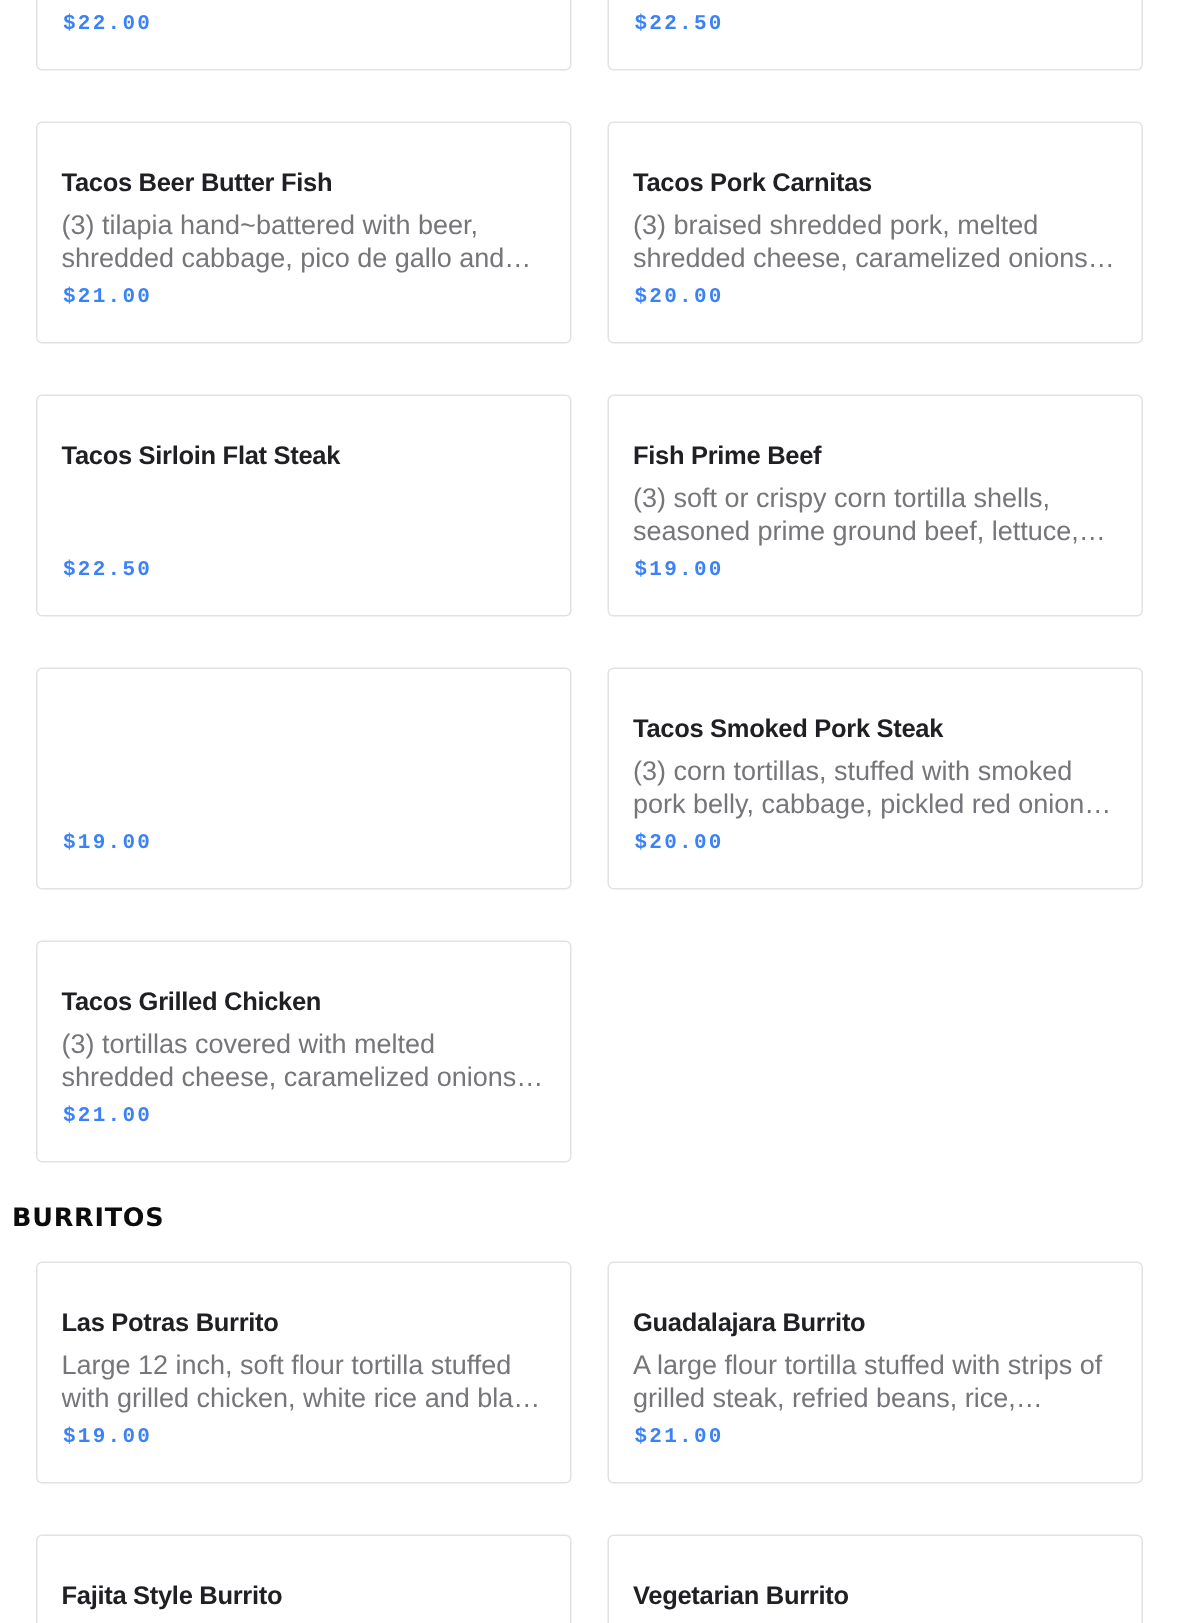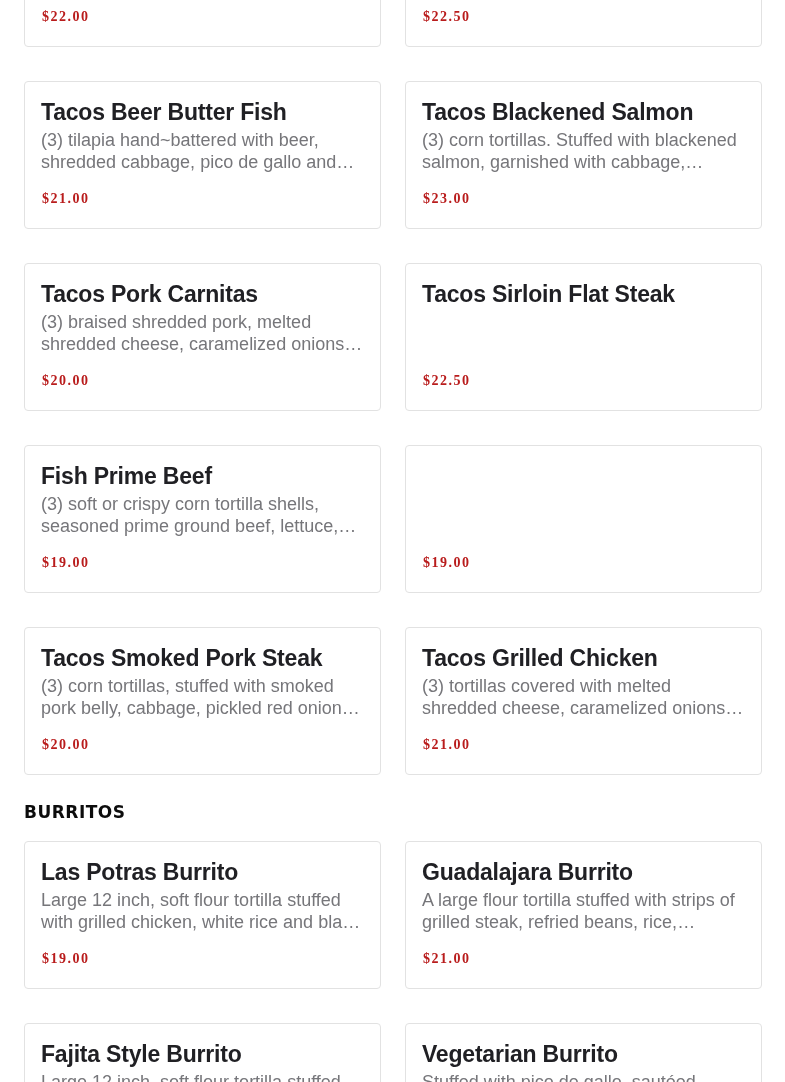--- a/index.html
+++ b/index.html
@@ -31,51 +31,51 @@
     width: 357px;
     height: 148px;
     background: #ffffff;
     border: 1px solid #e2e2e2;
     border-radius: 4px;
     padding: 16px 16px 0 16px;
     position: relative;
     cursor: pointer;
   }
   .card-title {
-    margin: 3px 0 0 0;
-    font-size: 23px;
+    margin: 13px 0 0 0;
+    font-size: 17px;
     line-height: 22px;
     font-weight: 700;
     letter-spacing: -0.2px;
     color: #202024;
   }
   .card-desc {
     margin: 6px 0 0 0;
     font-size: 18px;
     line-height: 22px;
     font-weight: 400;
     color: #76767a;
     display: -webkit-box;
     -webkit-line-clamp: 2;
     -webkit-box-orient: vertical;
     overflow: hidden;
   }
   .card-price {
     position: absolute;
     left: 17px;
     bottom: 21px;
-    font-family: Liberation Serif, serif;
+    font-family: Liberation Mono, monospace;
     font-size: 14px;
     line-height: 17px;
     font-weight: 700;
     letter-spacing: 1.5px;
-    color: #b91c1c;
+    color: #3b82f6;
   }
   .section-header {
-    margin: 27px 0 19px 24px;
+    margin: 27px 0 19px 8px;
     font-family: "DejaVu Sans", sans-serif;
     font-size: 17px;
     line-height: 20px;
     font-weight: 700;
     letter-spacing: 0.5px;
     color: #0c0c0c;
   }
 </style>
 </head>
 <body>
@@ -89,25 +89,20 @@
     <div class="card">
       <div class="card-price">$22.50</div>
     </div>
   </div>
 
   <div class="grid grid-tacos">
     <div class="card">
       <h3 class="card-title">Tacos Beer Butter Fish</h3>
       <p class="card-desc">(3) tilapia hand~battered with beer, shredded cabbage, pico de gallo and guacamole into soft...</p>
       <div class="card-price">$21.00</div>
-    </div>
-    <div class="card">
-      <h3 class="card-title">Tacos Blackened Salmon</h3>
-      <p class="card-desc">(3) corn tortillas. Stuffed with blackened salmon, garnished with cabbage, mango relish and...</p>
-      <div class="card-price">$23.00</div>
     </div>
     <div class="card">
       <h3 class="card-title">Tacos Pork Carnitas</h3>
       <p class="card-desc">(3) braised shredded pork, melted shredded cheese, caramelized onions, topped with cabbag...</p>
       <div class="card-price">$20.00</div>
     </div>
     <div class="card">
       <h3 class="card-title">Tacos Sirloin Flat Steak</h3>
       <div class="card-price">$22.50</div>
     </div>

